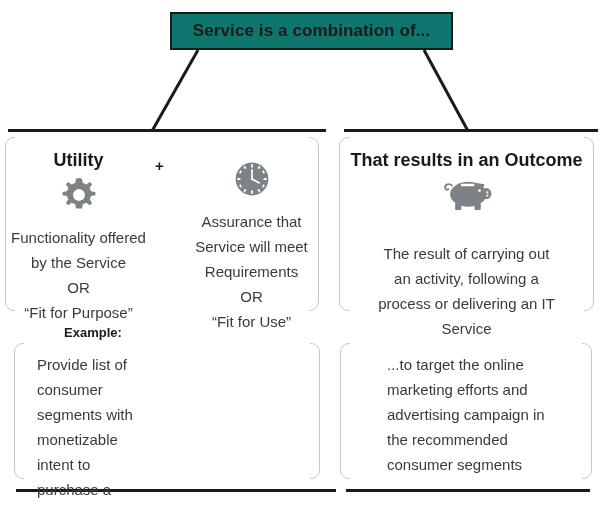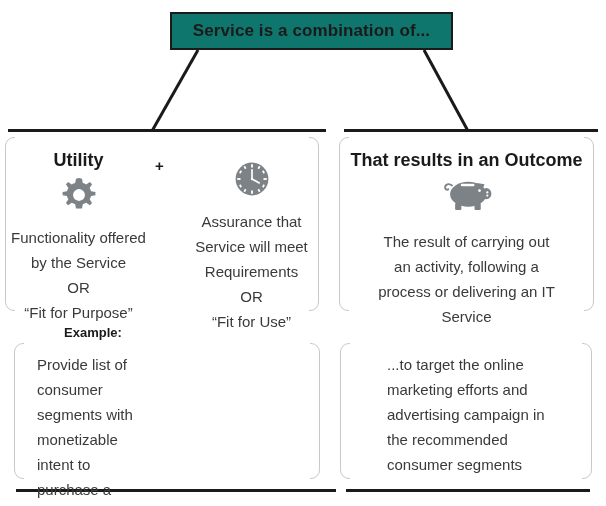--- a/index.html
+++ b/index.html
@@ -138,21 +138,21 @@
       <circle cx="80.5" cy="31" r="1.8" fill="#ffffff"></circle>
       <circle cx="80.5" cy="36" r="1.8" fill="#ffffff"></circle>
 
       <circle cx="68" cy="28" r="2.2" fill="#ffffff"></circle>
 
       <rect x="38" y="17" width="22" height="4" rx="2" fill="#ffffff"></rect>
 
       <rect class="ico-fill" x="29" y="48" width="10" height="11" rx="1.5"></rect>
       <rect class="ico-fill" x="60" y="48" width="10" height="11" rx="1.5"></rect>
     </svg>
-    <div class="col-body" style="margin-top:15px;white-space:pre-line;">The result of carrying out
+    <div class="col-body" style="margin-top:27px;white-space:pre-line;">The result of carrying out
 an activity, following a
 process or delivering an IT
 Service</div>
   </div>
 
   <div class="example-label" style="left:17px;top:325px;padding-left:47px;">Example:</div>
 
   <div class="bracket" style="left:14px;top:343px;width:306px;height:136px;"></div>
   <div class="bracket" style="left:340px;top:343px;width:252px;height:136px;"></div>
 

